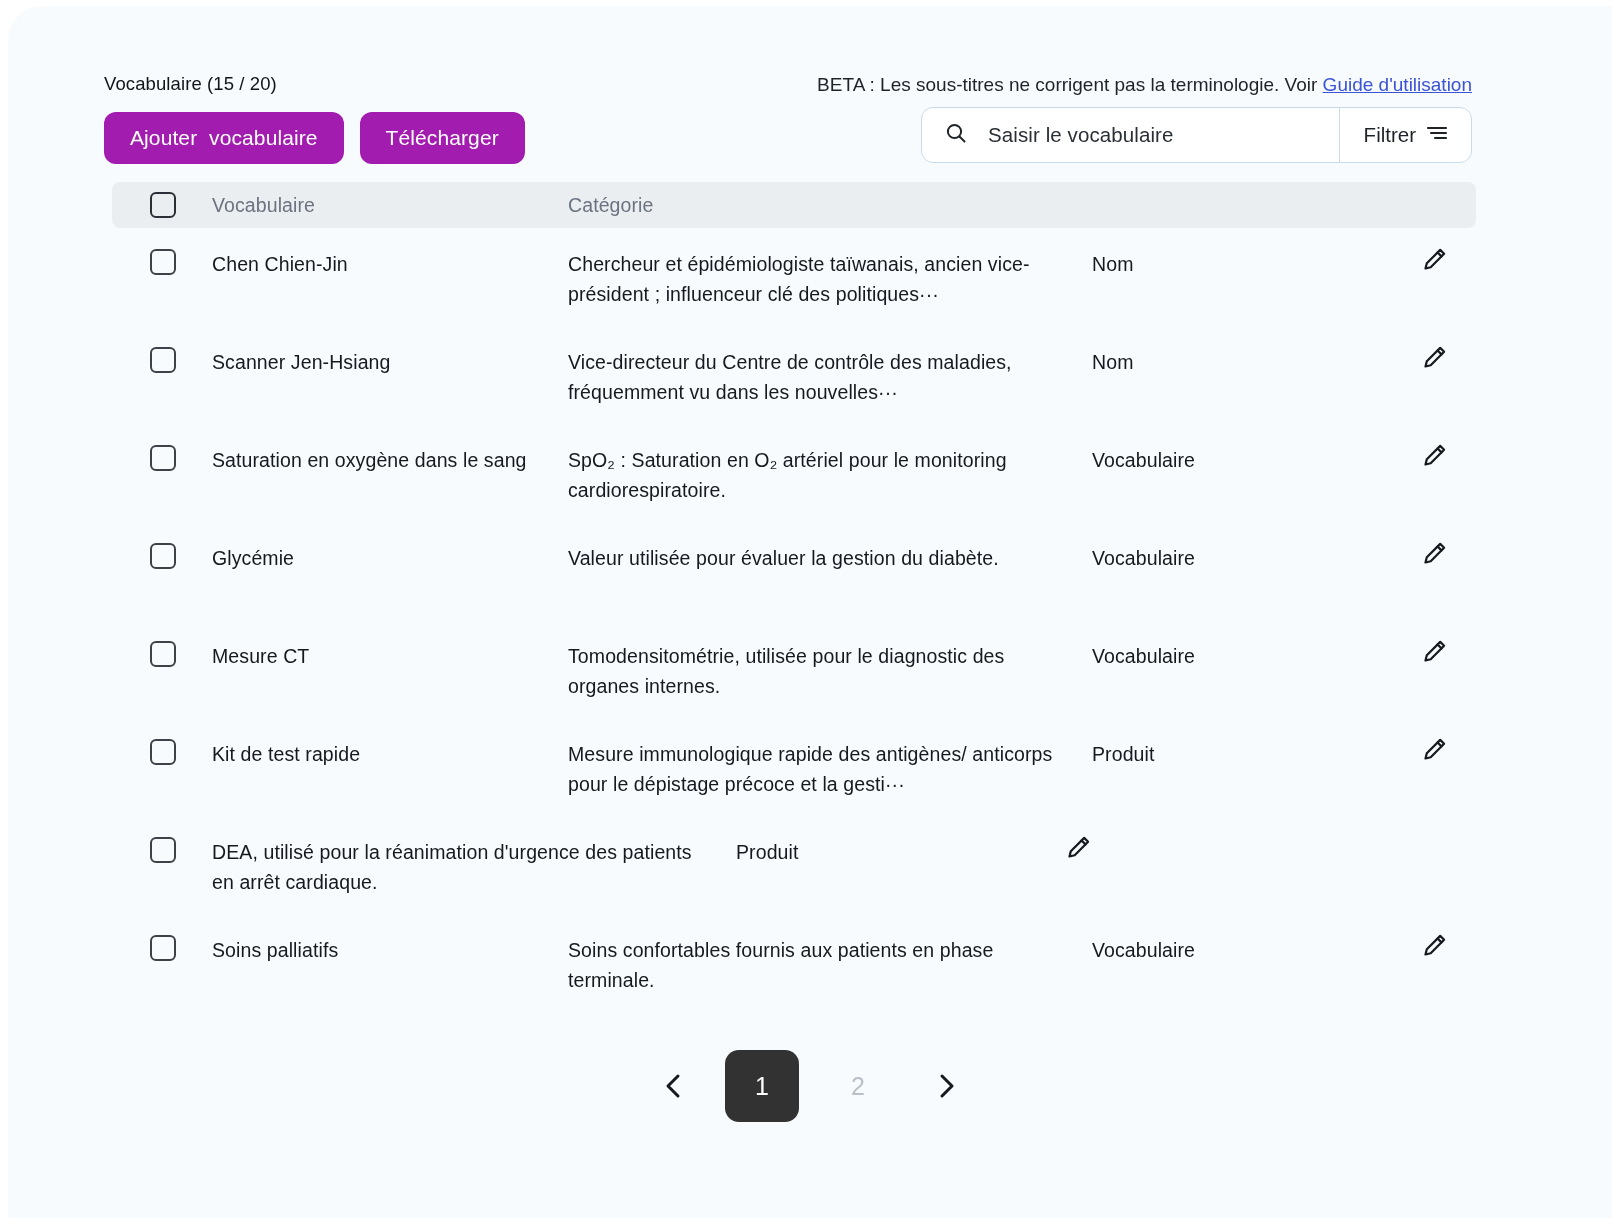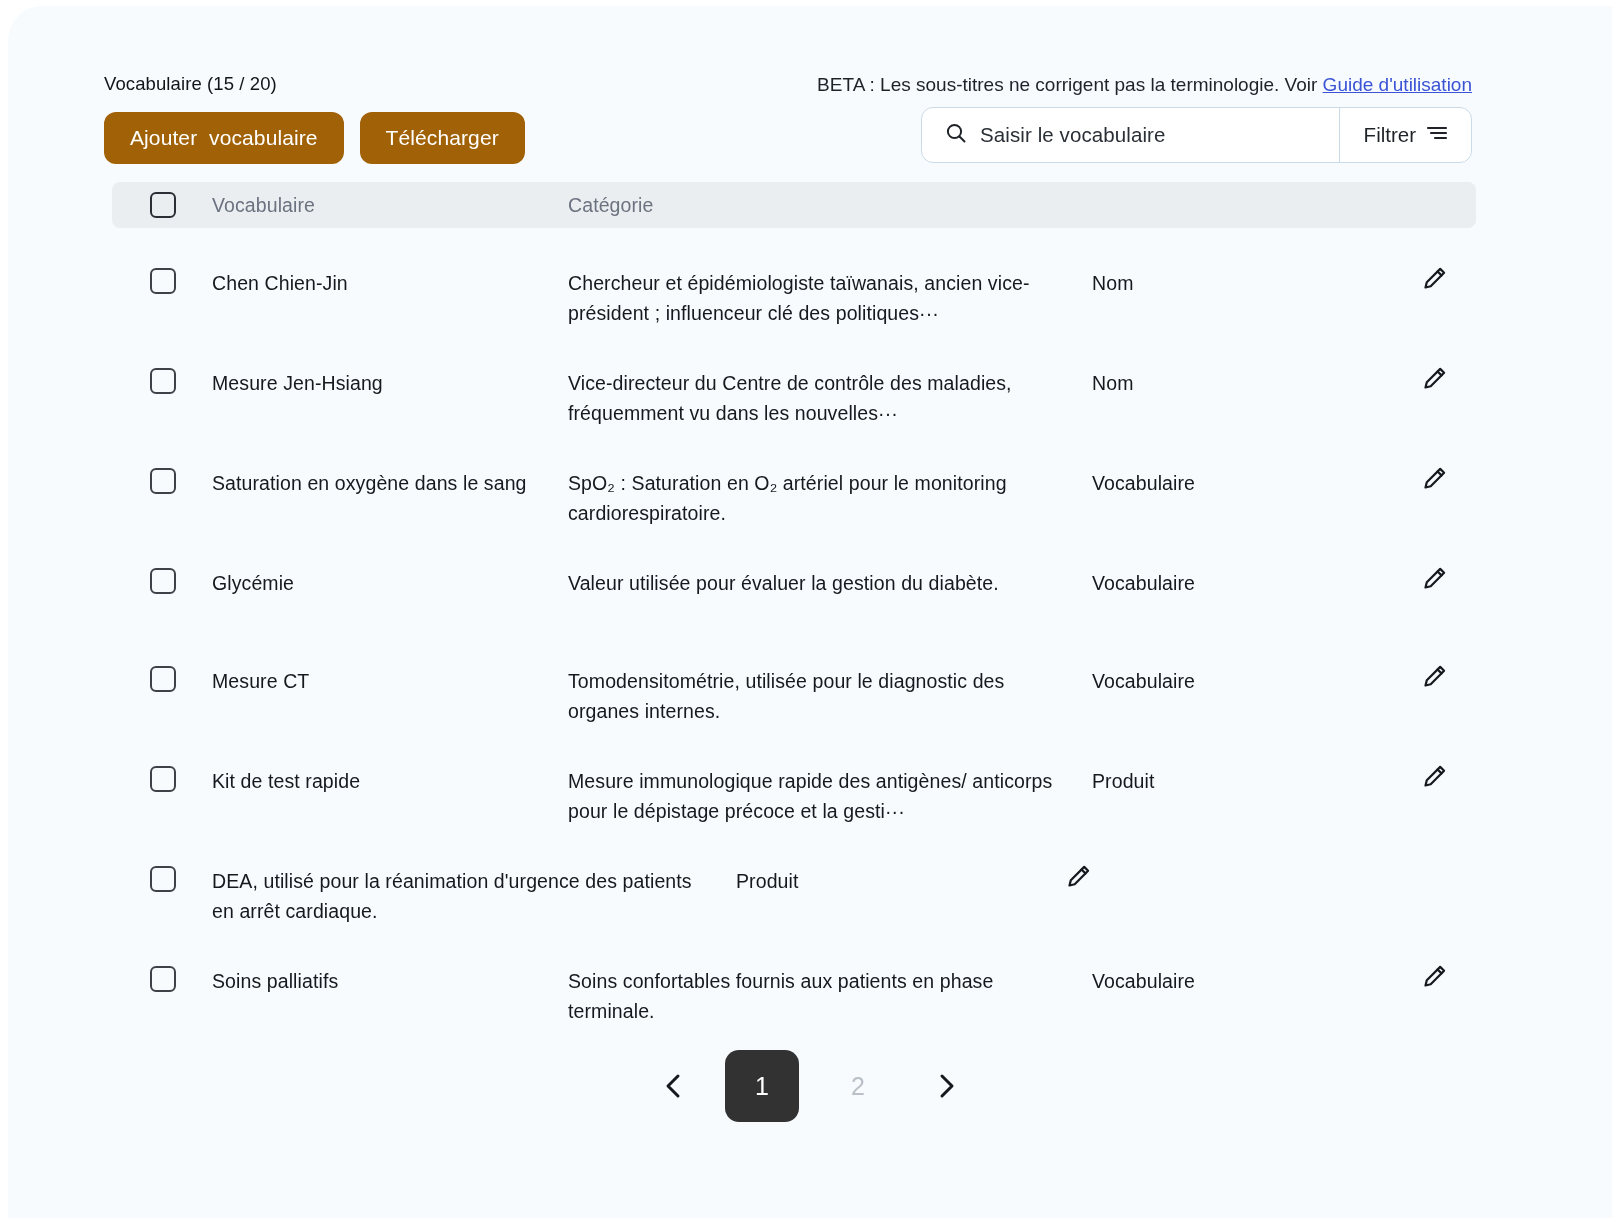--- a/index.html
+++ b/index.html
@@ -47,21 +47,21 @@
     line-height: 24px;
   }
 
   .btn-row {
     display: flex;
     gap: 16px;
     margin-top: 16px;
   }
 
   .btn-primary {
-    background: #a16207;
+    background: #a21caf;
     color: #ffffff;
     border: none;
     border-radius: 12px;
     font-family: "Liberation Sans", sans-serif;
     font-size: 21px;
     height: 52px;
     padding: 0 26px;
     cursor: pointer;
     letter-spacing: 0.1px;
     white-space: pre;
@@ -93,21 +93,21 @@
     height: 56px;
     border: 1.5px solid #c9dbe9;
     border-radius: 12px;
     background: #ffffff;
     width: 551px;
   }
 
   .search-box {
     display: flex;
     align-items: center;
-    gap: 12px;
+    gap: 20px;
     flex: 1;
     padding: 0 22px;
     border-right: 1.5px solid #c9dbe9;
   }
 
   .search-input {
     border: none;
     outline: none;
     background: transparent;
     font-family: "Liberation Sans", sans-serif;
@@ -160,21 +160,21 @@
     color: #6b7280;
     letter-spacing: 0.1px;
   }
 
   .tbody { margin-top: 0; }
 
   .row {
     display: flex;
     align-items: flex-start;
     min-height: 98px;
-    padding-top: 40px;
+    padding-top: 21px;
   }
 
   .row .td {
     color: #16191d;
     line-height: 30px;
     letter-spacing: 0.1px;
   }
   .td-vocab { padding-right: 18px; }
   .td-desc  { padding-right: 18px; }
 
@@ -300,21 +300,21 @@
               <button class="edit-btn"><svg width="30" height="30" viewBox="0 0 30 30" fill="none" stroke="#16191d" stroke-width="2.2" stroke-linejoin="round" stroke-linecap="round">
   <path d="M21.2 4.9l3.9 3.9-13.4 13.4-5.2 1.3 1.3-5.2z"></path>
   <line x1="18.6" y1="7.5" x2="22.5" y2="11.4"></line>
 </svg></button>
             </div>
           </div>
           <div class="row">
             <div class="td col-check">
               <input type="checkbox" class="cbx" style="">
             </div>
-            <div class="td col-vocab td-vocab">Mesure Jen-Hsiang</div>
+            <div class="td col-vocab td-vocab">Scanner Jen-Hsiang</div>
             <div class="td col-desc td-desc">Vice-directeur du Centre de contrôle des maladies, fréquemment vu dans les nouvelles···</div>
             <div class="td col-cat">Nom</div>
             <div class="td col-edit">
               <button class="edit-btn"><svg width="30" height="30" viewBox="0 0 30 30" fill="none" stroke="#16191d" stroke-width="2.2" stroke-linejoin="round" stroke-linecap="round">
   <path d="M21.2 4.9l3.9 3.9-13.4 13.4-5.2 1.3 1.3-5.2z"></path>
   <line x1="18.6" y1="7.5" x2="22.5" y2="11.4"></line>
 </svg></button>
             </div>
           </div>
           <div class="row">

